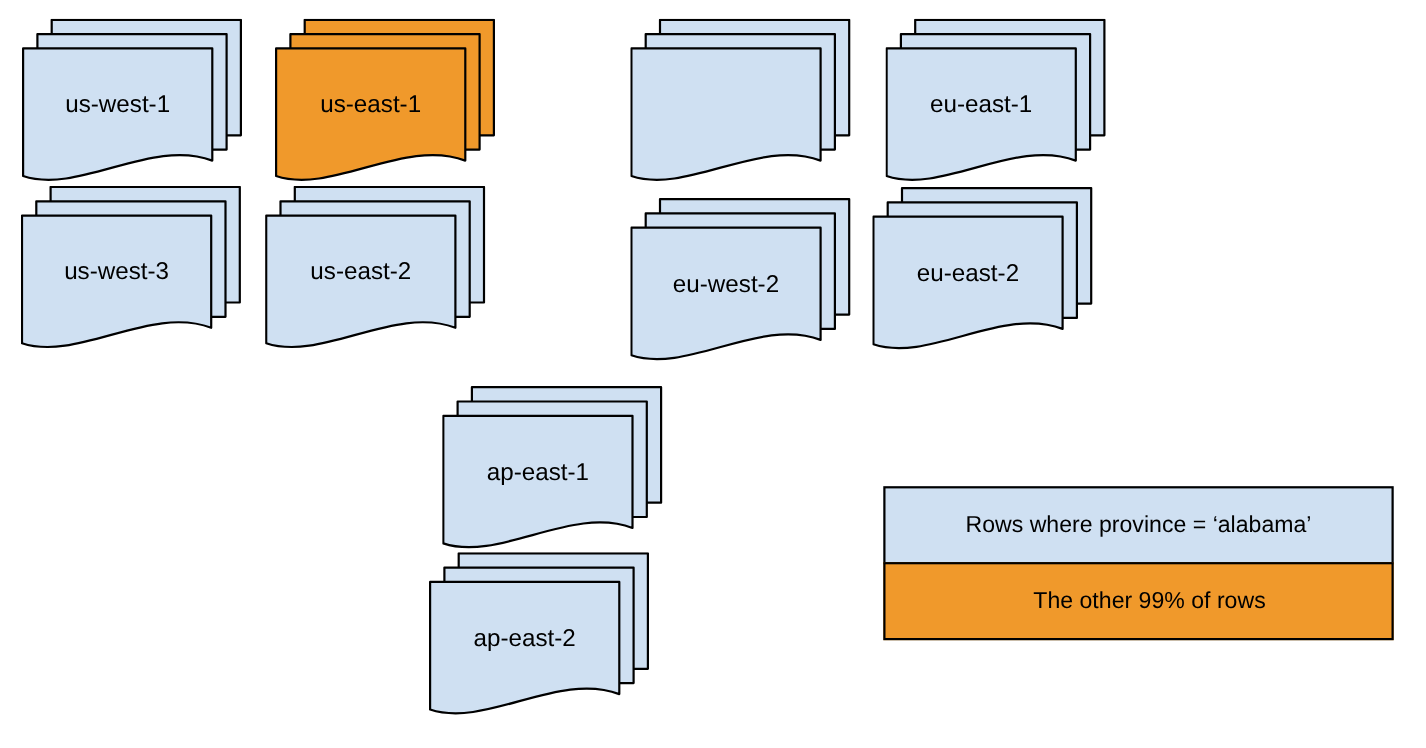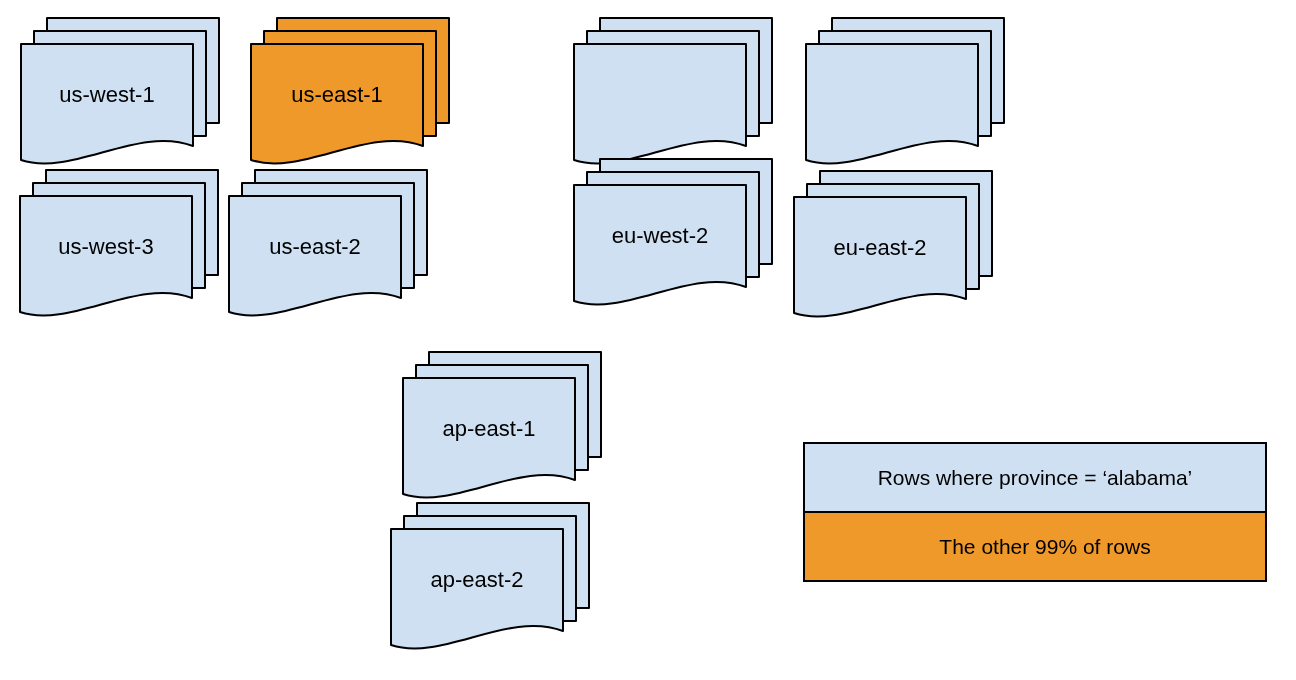--- a/index.html
+++ b/index.html
@@ -94,38 +94,39 @@
       <rect class="shape" x="14" y="14" width="172" height="105" style="fill: rgb(207, 224, 242);"></rect>
       <path class="shape" d="M1,27 L173,27 L173,129 C118,108 52,160 1,143 Z" style="fill: rgb(207, 224, 242);"></path>
     </svg>
   </div>
     <div class="stack" style="left: 805px; top: 17px;">
     <svg viewBox="0 0 202 152" width="202" height="152" aria-hidden="true">
       <rect class="shape" x="27" y="1" width="172" height="105" style="fill: rgb(207, 224, 242);"></rect>
       <rect class="shape" x="14" y="14" width="172" height="105" style="fill: rgb(207, 224, 242);"></rect>
       <path class="shape" d="M1,27 L173,27 L173,129 C118,108 52,160 1,143 Z" style="fill: rgb(207, 224, 242);"></path>
     </svg>
+    <div class="stack-label" style="color: rgb(0, 0, 0);">eu-east-1</div>
   </div>
     <div class="stack" style="left: 19px; top: 169px;">
     <svg viewBox="0 0 202 152" width="202" height="152" aria-hidden="true">
       <rect class="shape" x="27" y="1" width="172" height="105" style="fill: rgb(207, 224, 242);"></rect>
       <rect class="shape" x="14" y="14" width="172" height="105" style="fill: rgb(207, 224, 242);"></rect>
       <path class="shape" d="M1,27 L173,27 L173,129 C118,108 52,160 1,143 Z" style="fill: rgb(207, 224, 242);"></path>
     </svg>
     <div class="stack-label" style="color: rgb(0, 0, 0);">us-west-3</div>
   </div>
-    <div class="stack" style="left: 228px; top: 169px;">
+    <div class="stack" style="left: 241px; top: 169px;">
     <svg viewBox="0 0 202 152" width="202" height="152" aria-hidden="true">
       <rect class="shape" x="27" y="1" width="172" height="105" style="fill: rgb(207, 224, 242);"></rect>
       <rect class="shape" x="14" y="14" width="172" height="105" style="fill: rgb(207, 224, 242);"></rect>
       <path class="shape" d="M1,27 L173,27 L173,129 C118,108 52,160 1,143 Z" style="fill: rgb(207, 224, 242);"></path>
     </svg>
     <div class="stack-label" style="color: rgb(0, 0, 0);">us-east-2</div>
   </div>
-    <div class="stack" style="left: 573px; top: 158px; padding-left: 36px;">
+    <div class="stack" style="left: 573px; top: 180px; padding-left: 36px;">
     <svg viewBox="0 0 202 152" width="202" height="152" aria-hidden="true">
       <rect class="shape" x="27" y="1" width="172" height="105" style="fill: rgb(207, 224, 242);"></rect>
       <rect class="shape" x="14" y="14" width="172" height="105" style="fill: rgb(207, 224, 242);"></rect>
       <path class="shape" d="M1,27 L173,27 L173,129 C118,108 52,160 1,143 Z" style="fill: rgb(207, 224, 242);"></path>
     </svg>
     <div class="stack-label" style="color: rgb(0, 0, 0);">eu-west-2</div>
   </div>
     <div class="stack" style="left: 793px; top: 170px;">
     <svg viewBox="0 0 202 152" width="202" height="152" aria-hidden="true">
       <rect class="shape" x="27" y="1" width="172" height="105" style="fill: rgb(207, 224, 242);"></rect>

